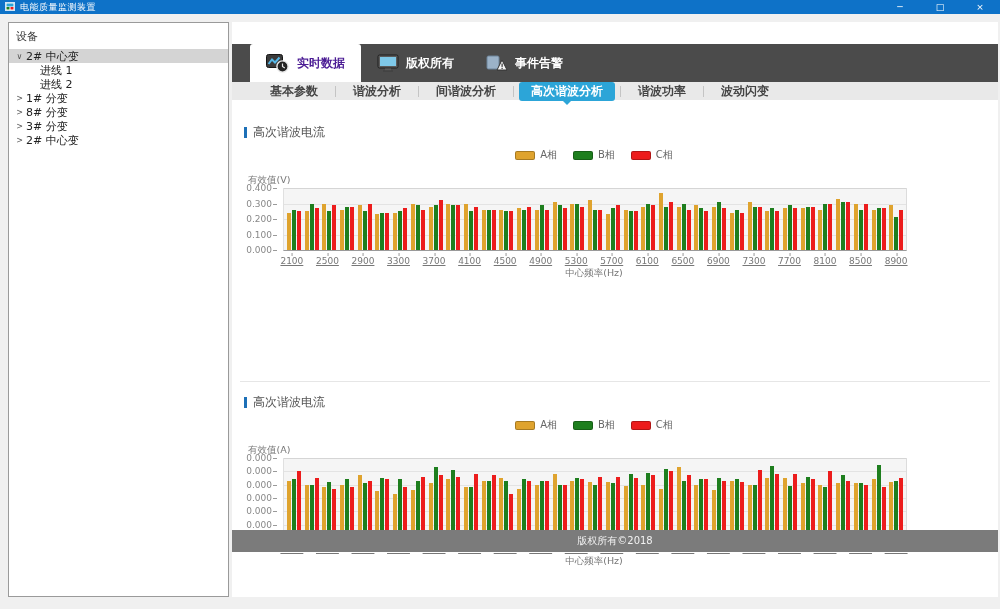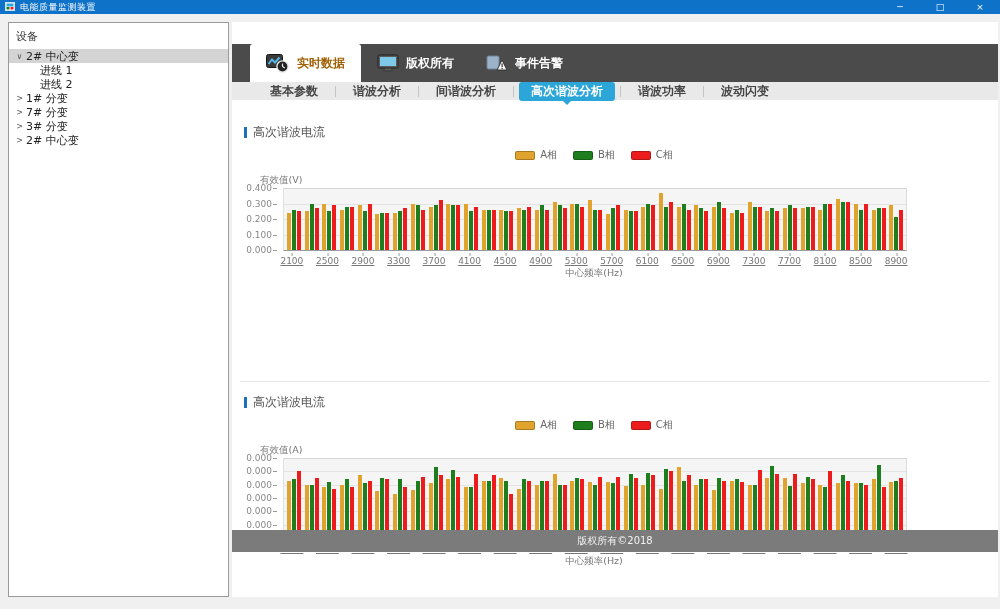--- a/index.html
+++ b/index.html
@@ -23,21 +23,21 @@
   
   .content{position:absolute;left:232px;top:22px;width:766px;height:575px;background:#fff;}
   .devheader{position:absolute;top:0;left:0;right:0;height:22px;
              background:linear-gradient(#f7f7f7,#dbdbdb);border-bottom:1px solid #c6c6c6;
              display:flex;align-items:center;justify-content:space-between;
              padding:0 12px;font-size:11px;color:#333;box-sizing:border-box;}
   .tabbar{position:absolute;top:22px;left:0;right:0;height:38px;background:#4b4b4b;
           display:flex;align-items:stretch;padding-left:18px;}
   .tab{display:flex;align-items:center;gap:7px;padding:0 16px;color:#fff;font-size:12px;
        font-weight:bold;cursor:default;}
-  .tab.active{background:#fff;color:#a16207;border-radius:3px 3px 0 0;}
+  .tab.active{background:#fff;color:#4c1d95;border-radius:3px 3px 0 0;}
   .tab .ticon{display:flex;align-items:center;}
   .subtabbar{position:absolute;top:60px;left:0;right:0;height:18px;background:#e9e9e9;
              display:flex;align-items:center;padding-left:26px;font-size:12px;color:#444;}
   .subtab{padding:1px 12px;cursor:default;white-space:nowrap;font-weight:bold;}
   .subtab.active{background:#2ca5d8;color:#fff;border-radius:3px;position:relative;z-index:3;}
   .subtab.active::after{content:"";position:absolute;left:50%;bottom:-4px;transform:translateX(-50%);
              border:4px solid transparent;border-top:4px solid #2ca5d8;border-bottom:none;}
   .sep{width:1px;height:11px;background:#c4c4c4;margin:0 5px;flex:none;}
   .main-white{position:absolute;top:78px;left:0;right:0;height:430px;background:#fff;}
   .divider{position:absolute;top:281px;left:8px;right:8px;border-top:1px solid #e6e6e6;}
@@ -45,21 +45,21 @@
   .chart-section{position:absolute;left:0;right:0;}
   .chart-section.c0{top:22px;height:190px;--ph:62px;}
   .chart-section.c1{top:292px;height:200px;--ph:80px;}
   .ctitle{position:absolute;top:2px;left:12px;display:flex;align-items:center;gap:6px;
           font-size:12px;color:#555;}
   .cmark{width:3px;height:11px;background:#1d70b7;display:inline-block;}
   .legend{position:absolute;left:51px;width:622px;top:26px;display:flex;justify-content:center;
           gap:16px;align-items:center;font-size:10px;color:#666;}
   .legend-item{display:flex;align-items:center;gap:5px;}
   .chip{width:20px;height:9px;border-radius:2px;border:1px solid rgba(0,0,0,.25);box-sizing:border-box;}
-  .ylab{position:absolute;top:52px;left:28px;font-size:9.5px;color:#777;}
+  .ylab{position:absolute;top:52px;left:16px;font-size:9.5px;color:#777;}
   .yticks{position:absolute;left:0;top:66px;width:46px;height:var(--ph);}
   .ytick{position:absolute;right:6px;transform:translateY(-50%);font-size:9px;color:#888;white-space:nowrap;}
   .ytick::after{content:"";position:absolute;right:-5px;top:50%;width:4px;height:1px;background:#9a9a9a;}
   .plot{position:absolute;left:51px;top:66px;width:622px;height:var(--ph);background:#f5f5f5;
         border-bottom:1px solid #9a9a9a;border-left:1px solid #e0e0e0;border-right:1px solid #dcdcdc;
         box-sizing:content-box;}
   .gridline{position:absolute;left:0;right:0;height:1px;background:#e3e3e3;}
   .gridline.top{background:#d5d5d5;}
   .bars{position:absolute;left:0;right:0;top:0;bottom:0;display:flex;align-items:flex-end;padding:0 1px;}
   .bar-group{flex:1;display:flex;justify-content:center;align-items:flex-end;gap:1px;height:100%;}
@@ -107,21 +107,21 @@
         <div class="trow" style="padding-left: 18px; text-align: right;">
           <span class="chev"></span>
           <span class="tlab">进线  2</span>
         </div>
         <div class="trow" style="padding-left: 4px;">
           <span class="chev">&gt;</span>
           <span class="tlab">1# 分变</span>
         </div>
         <div class="trow" style="padding-left: 4px;">
           <span class="chev">&gt;</span>
-          <span class="tlab">7# 分变</span>
+          <span class="tlab">8# 分变</span>
         </div>
         <div class="trow" style="padding-left: 4px;">
           <span class="chev">&gt;</span>
           <span class="tlab">3# 分变</span>
         </div>
         <div class="trow" style="padding-left: 4px;">
           <span class="chev">&gt;</span>
           <span class="tlab">2#  中心变</span>
         </div>
       </div>

